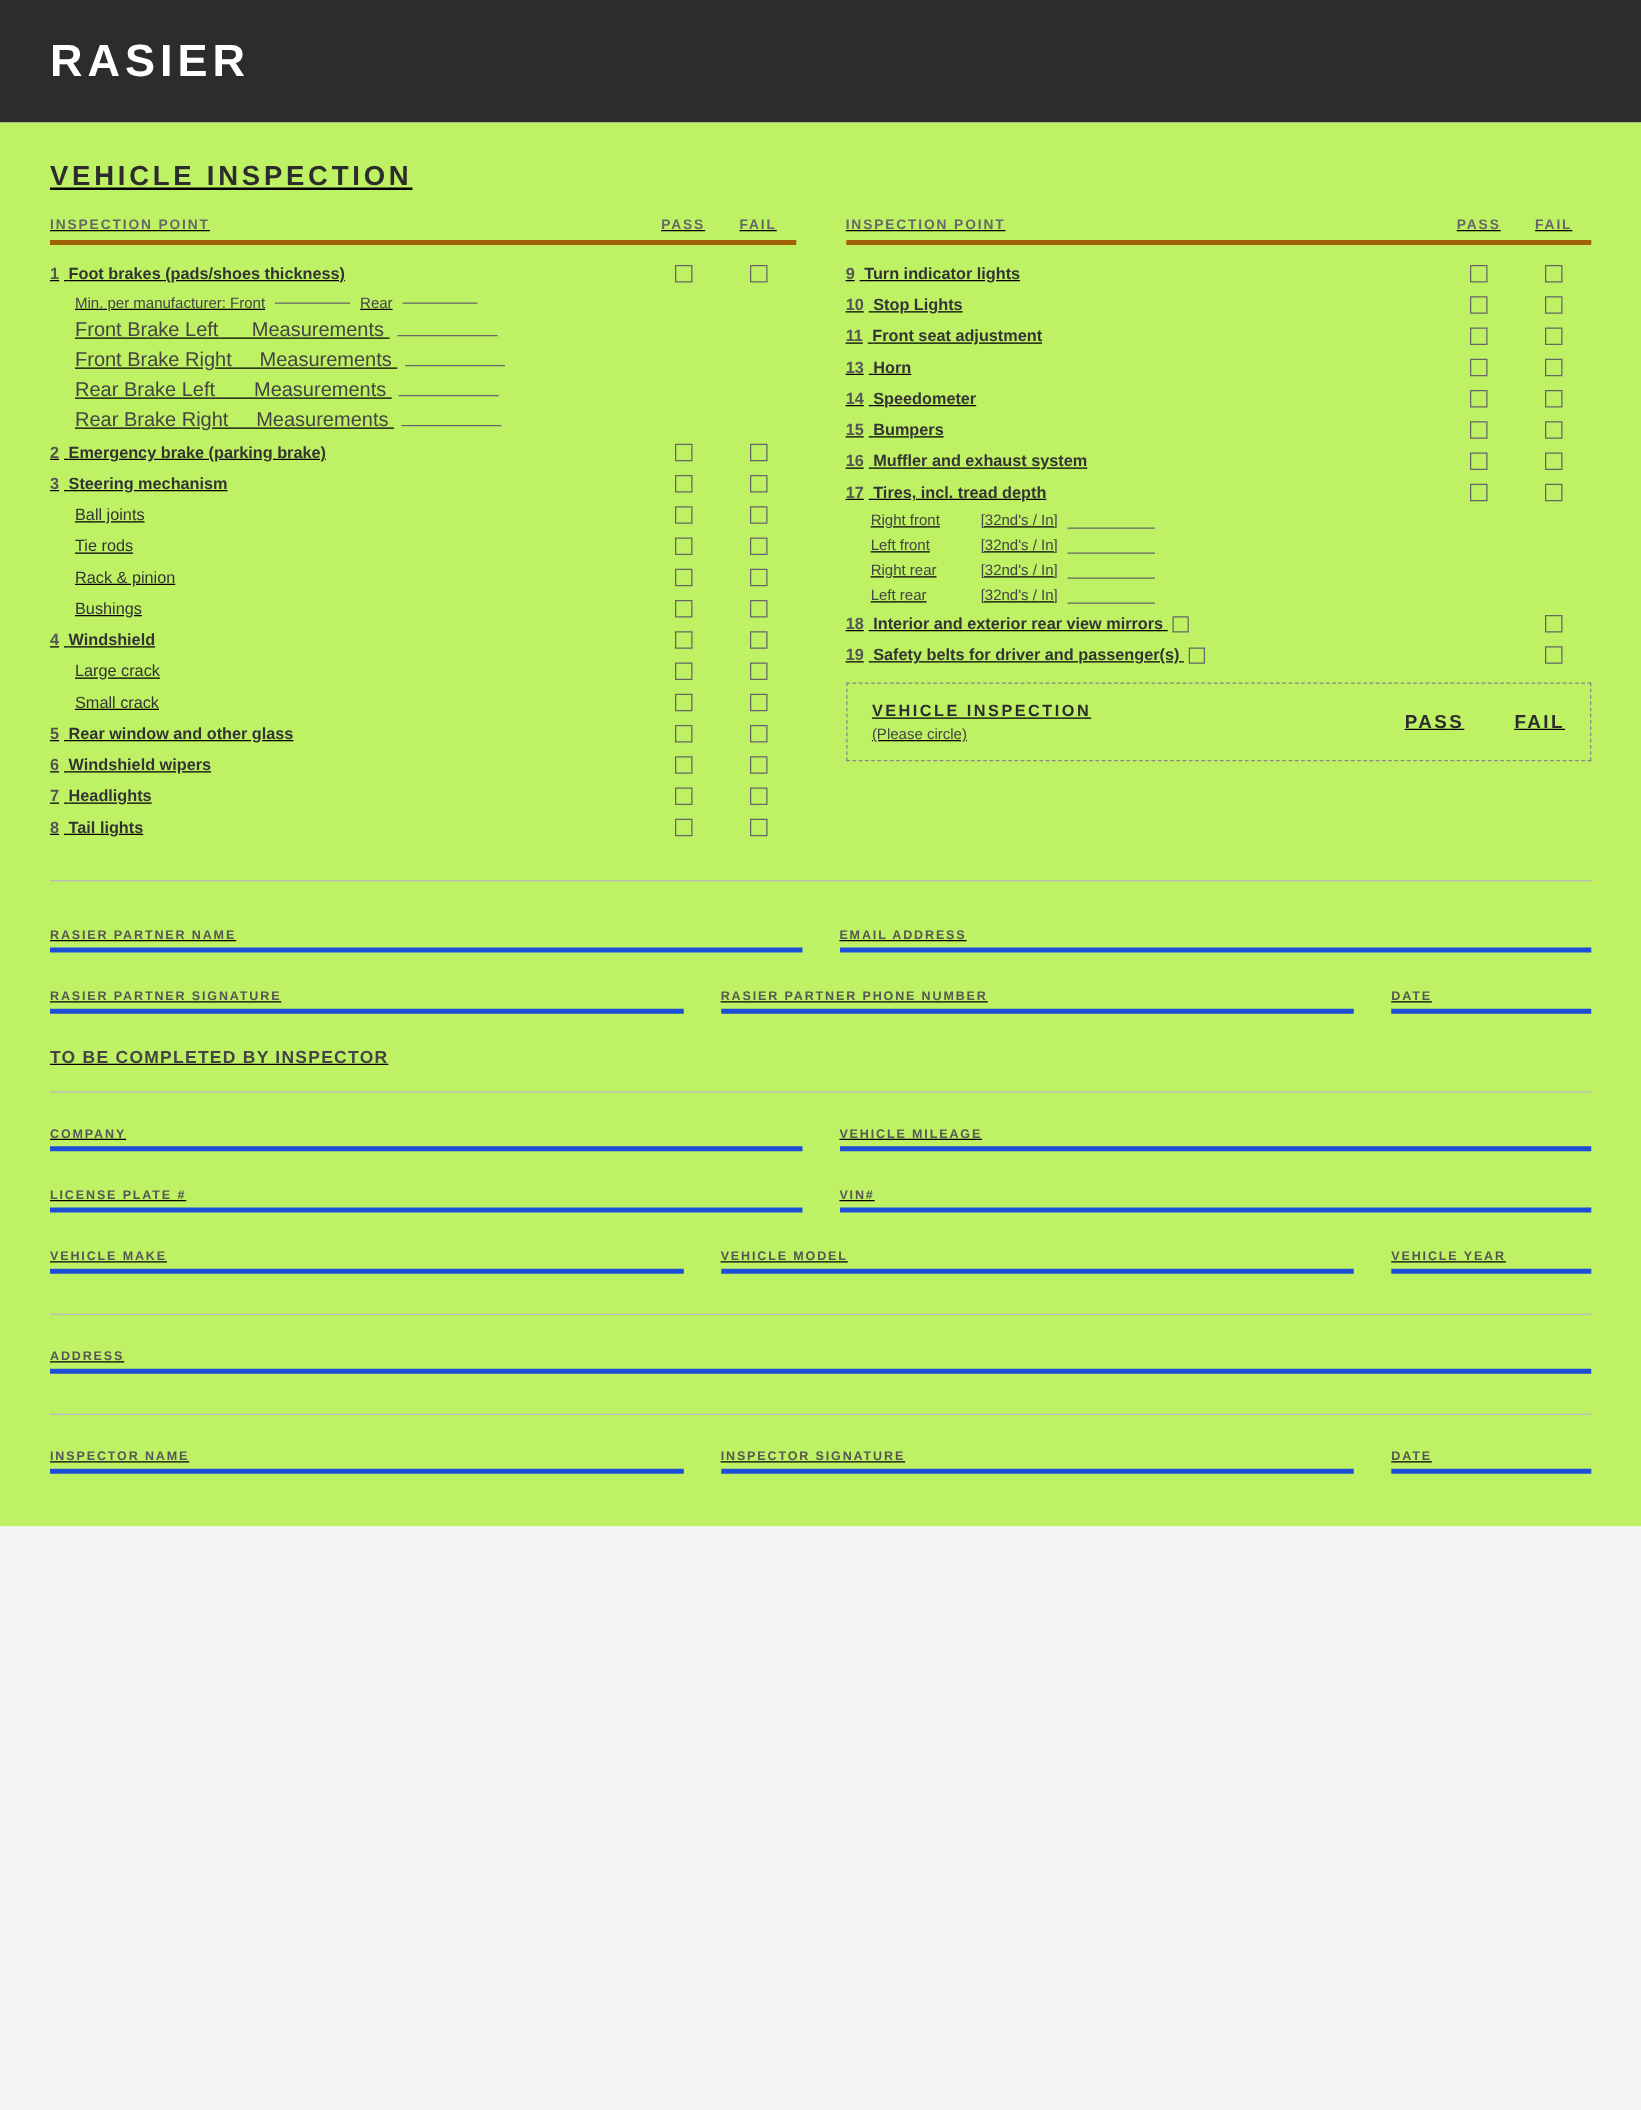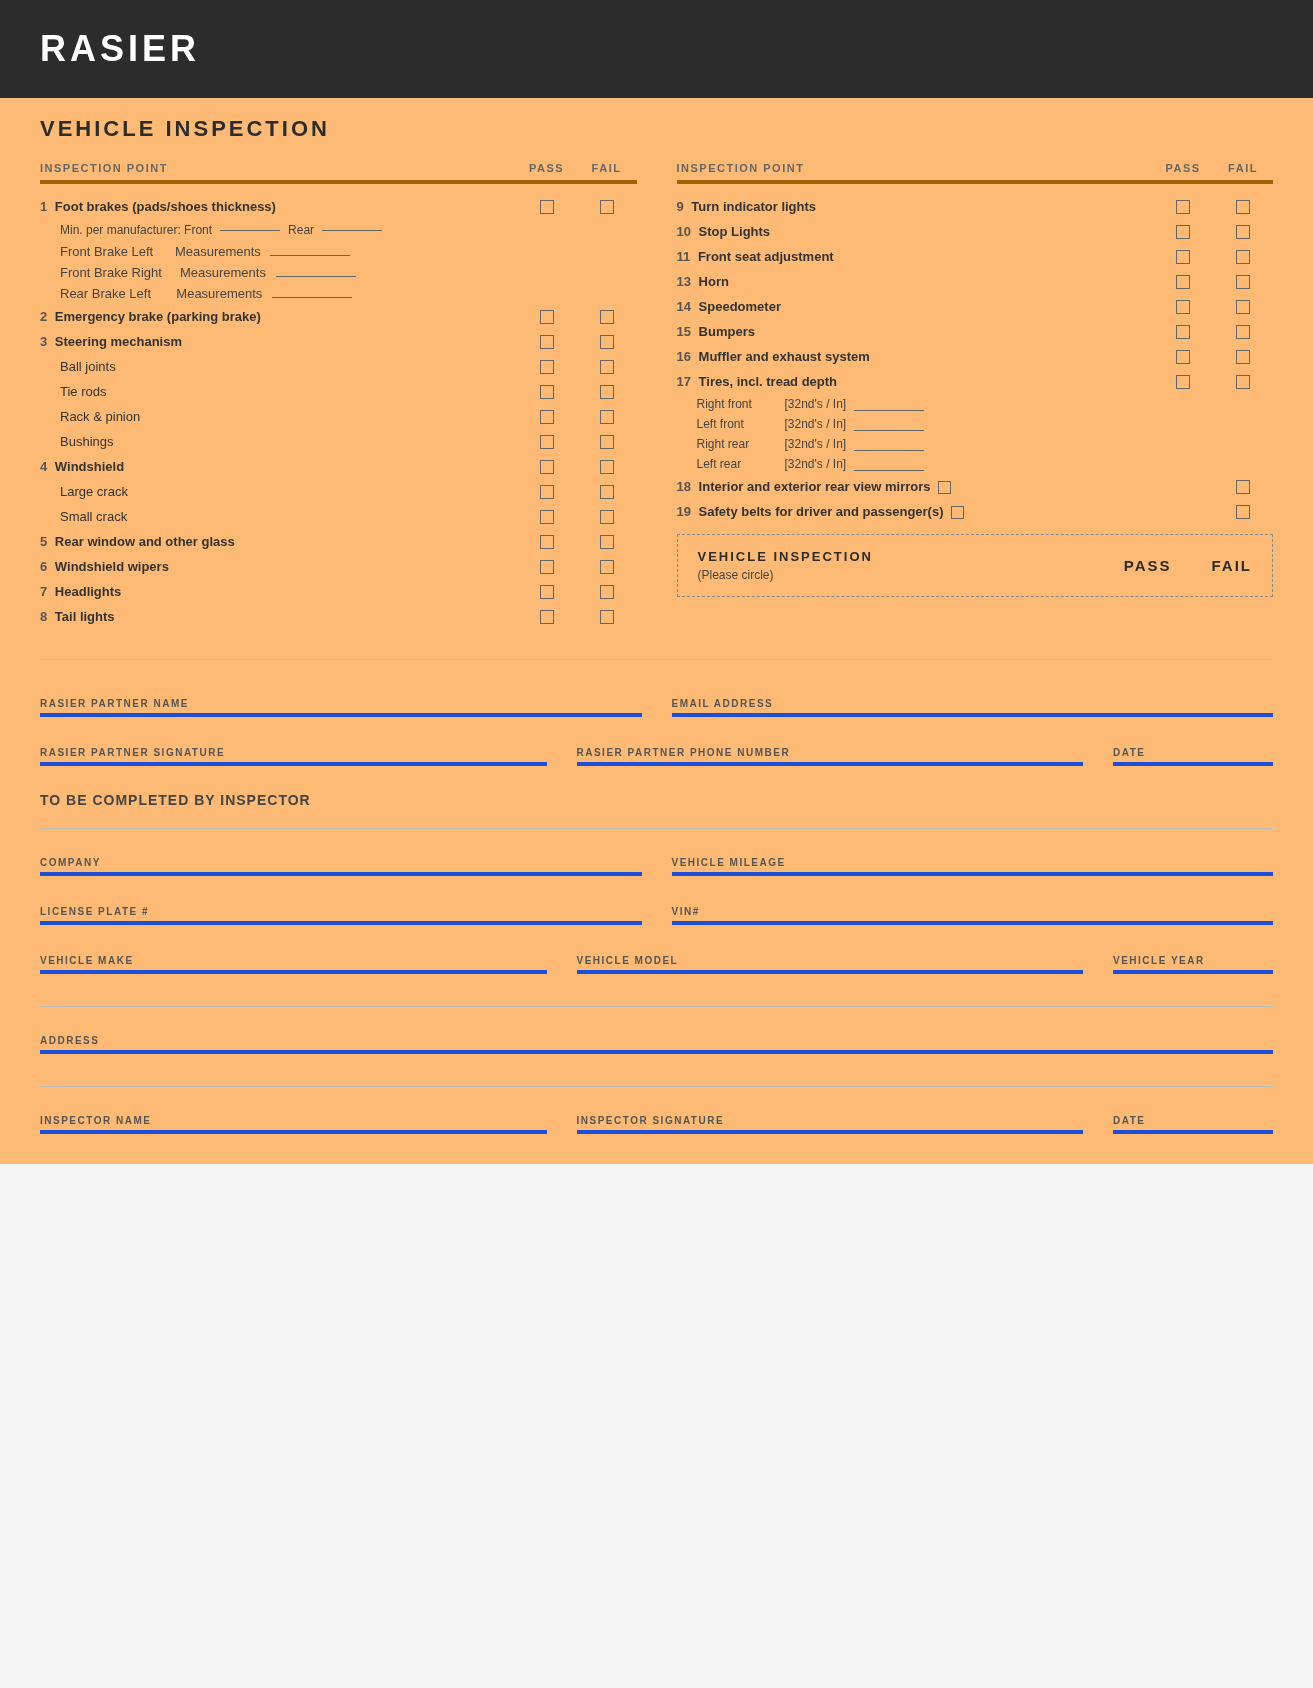--- a/index.html
+++ b/index.html
@@ -14,22 +14,23 @@
       padding: 28px 40px;
       margin-bottom: 0;
     }
     .header-title {
       color: #ffffff;
       font-size: 36px;
       font-weight: bold;
       letter-spacing: 4px;
     }
     .main-content {
-      background: #fdba74;
-      padding: 18px 40px;
+      background: #bef264;
+      padding: 30px 40px;
+      text-decoration: underline;
     }
     .section-title {
       font-size: 22px;
       font-weight: bold;
       letter-spacing: 3px;
       color: #2c2c2c;
       margin-bottom: 20px;
     }
     .inspection-grid {
       display: grid;
@@ -92,21 +93,21 @@
       align-items: center;
     }
     .measurement-row {
       display: grid;
       grid-template-columns: 1fr 60px 60px;
       align-items: center;
       padding: 3px 0;
       padding-left: 20px;
     }
     .measurement-label {
-      font-size: 13px;
+      font-size: 16px;
       color: #444;
     }
     .measurement-line {
       border-bottom: 1px solid #666;
       display: inline-block;
       width: 80px;
       margin-left: 6px;
     }
     .min-per-row {
       padding-left: 20px;
@@ -277,20 +278,25 @@
       <div class="measurement-row">
         <div class="measurement-label">Front Brake Right &nbsp;&nbsp;&nbsp; Measurements <span class="measurement-line"></span></div>
         <div></div>
           <div></div>
       </div>
       <div class="measurement-row">
         <div class="measurement-label">Rear Brake Left &nbsp;&nbsp;&nbsp;&nbsp;&nbsp; Measurements <span class="measurement-line"></span></div>
         <div></div>
           <div></div>
       </div>
+      <div class="measurement-row">
+        <div class="measurement-label">Rear Brake Right &nbsp;&nbsp;&nbsp; Measurements <span class="measurement-line"></span></div>
+        <div></div>
+          <div></div>
+      </div>
 
       <div class="inspection-item">
         <div class="item-label bold">
           <span class="item-number">2</span>
           <span>Emergency brake (parking brake)</span>
         </div>
         <div class="pass-cell">
             <span class="checkbox"></span>
           </div>
         <div class="fail-cell">

